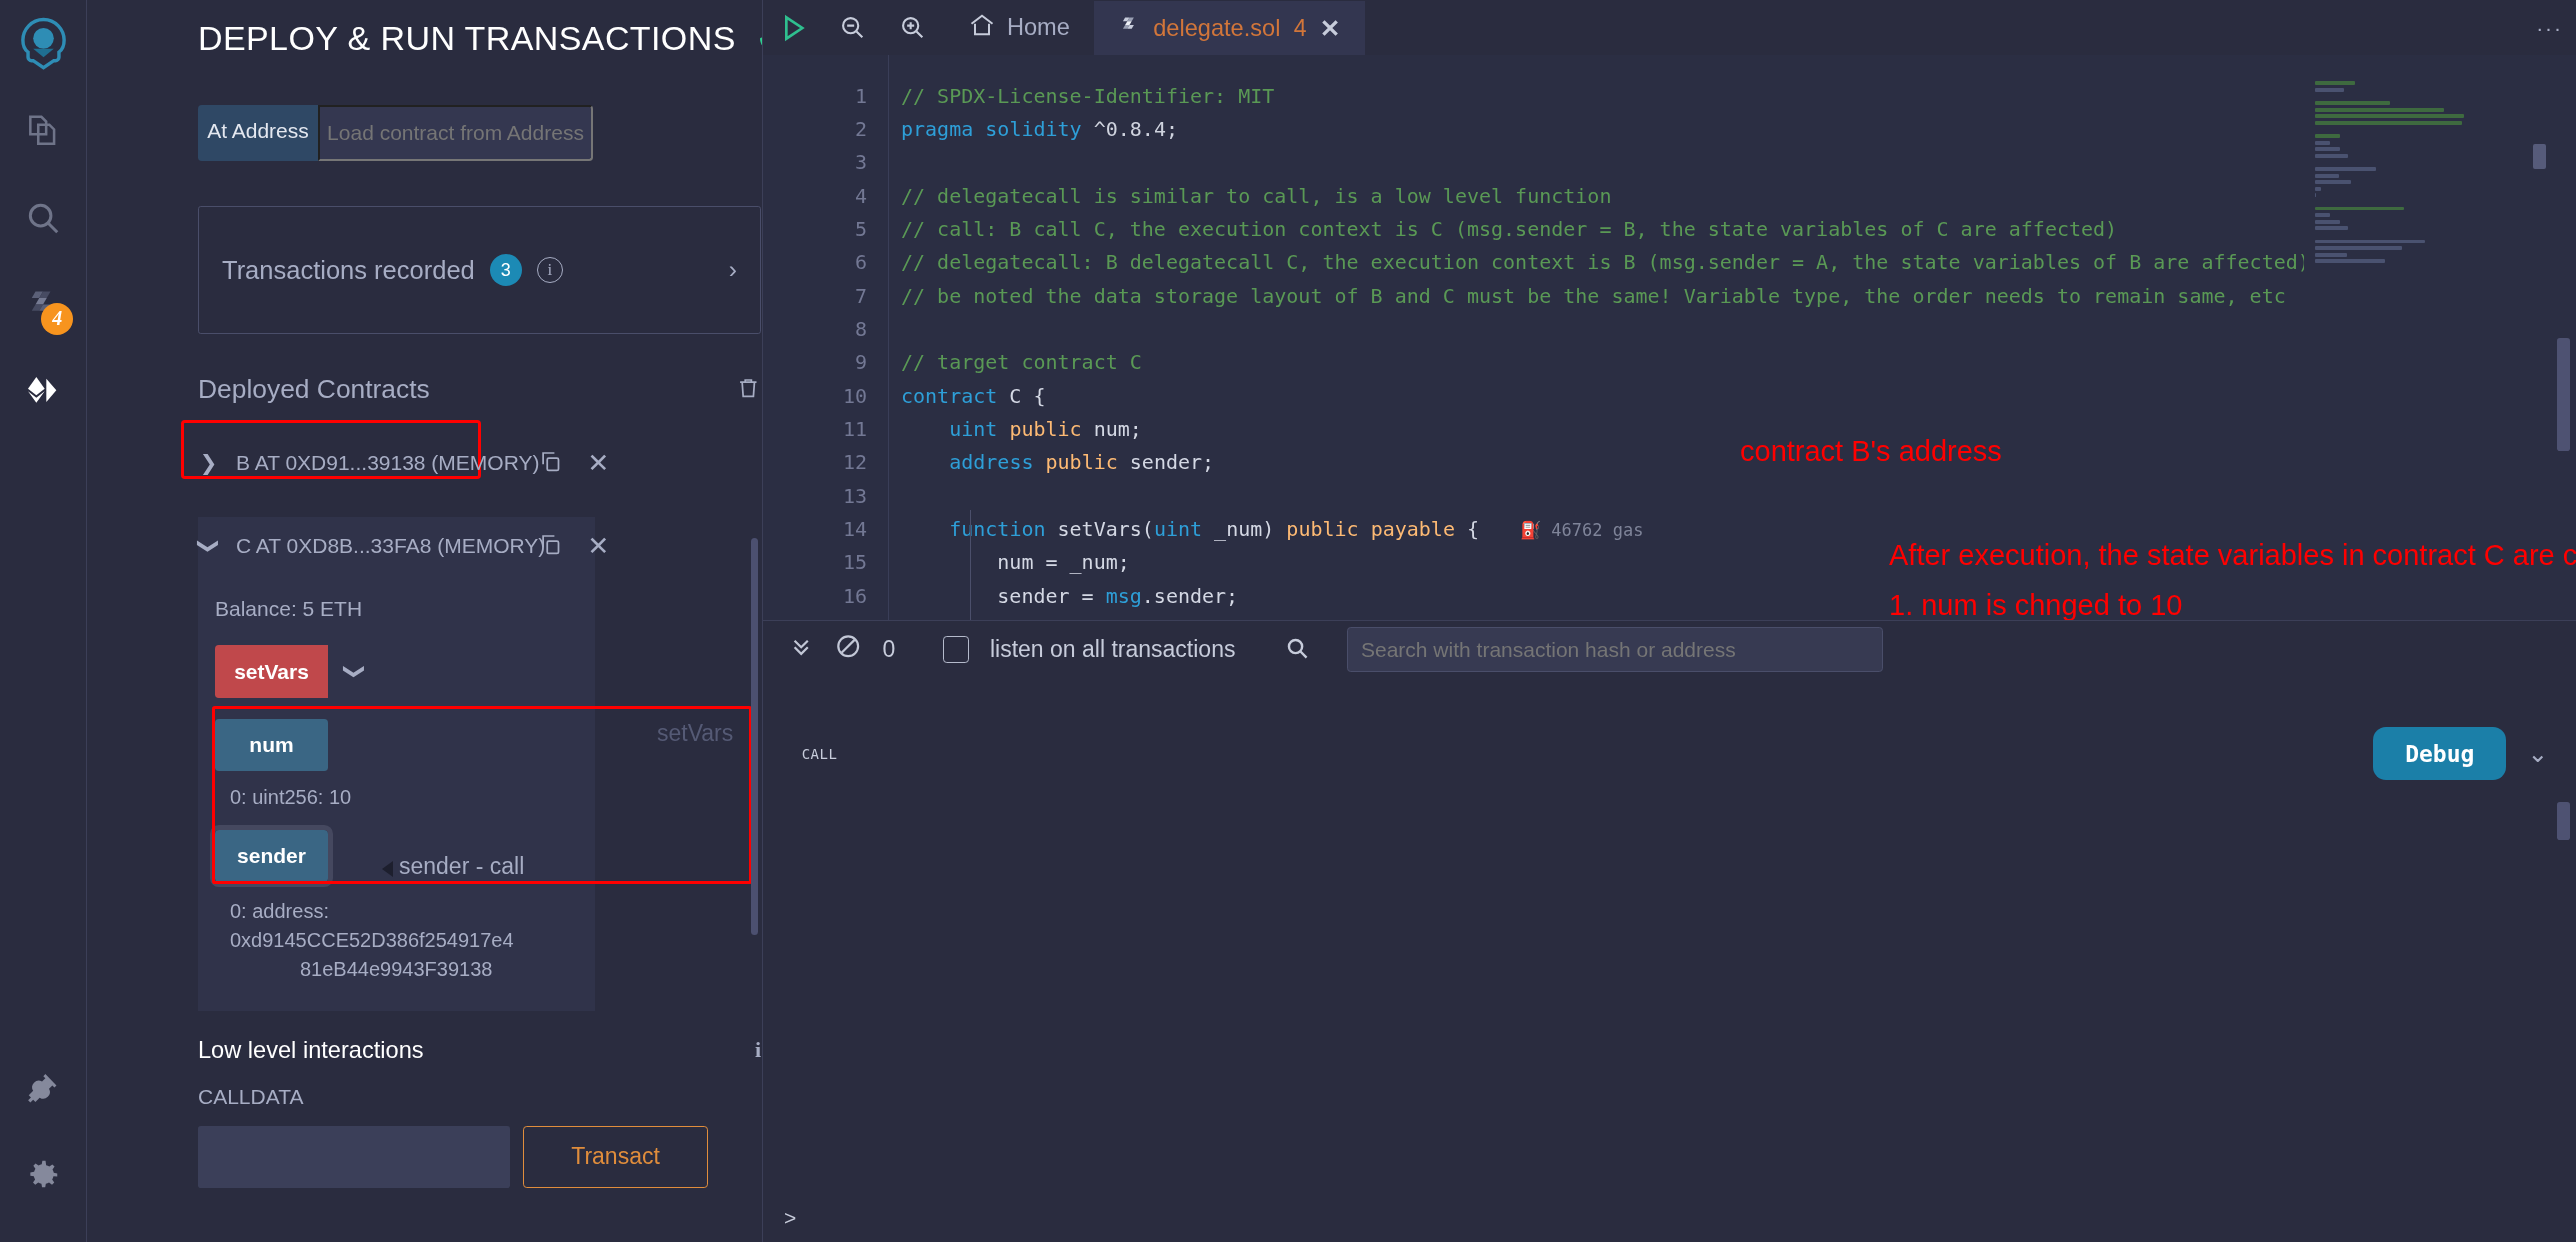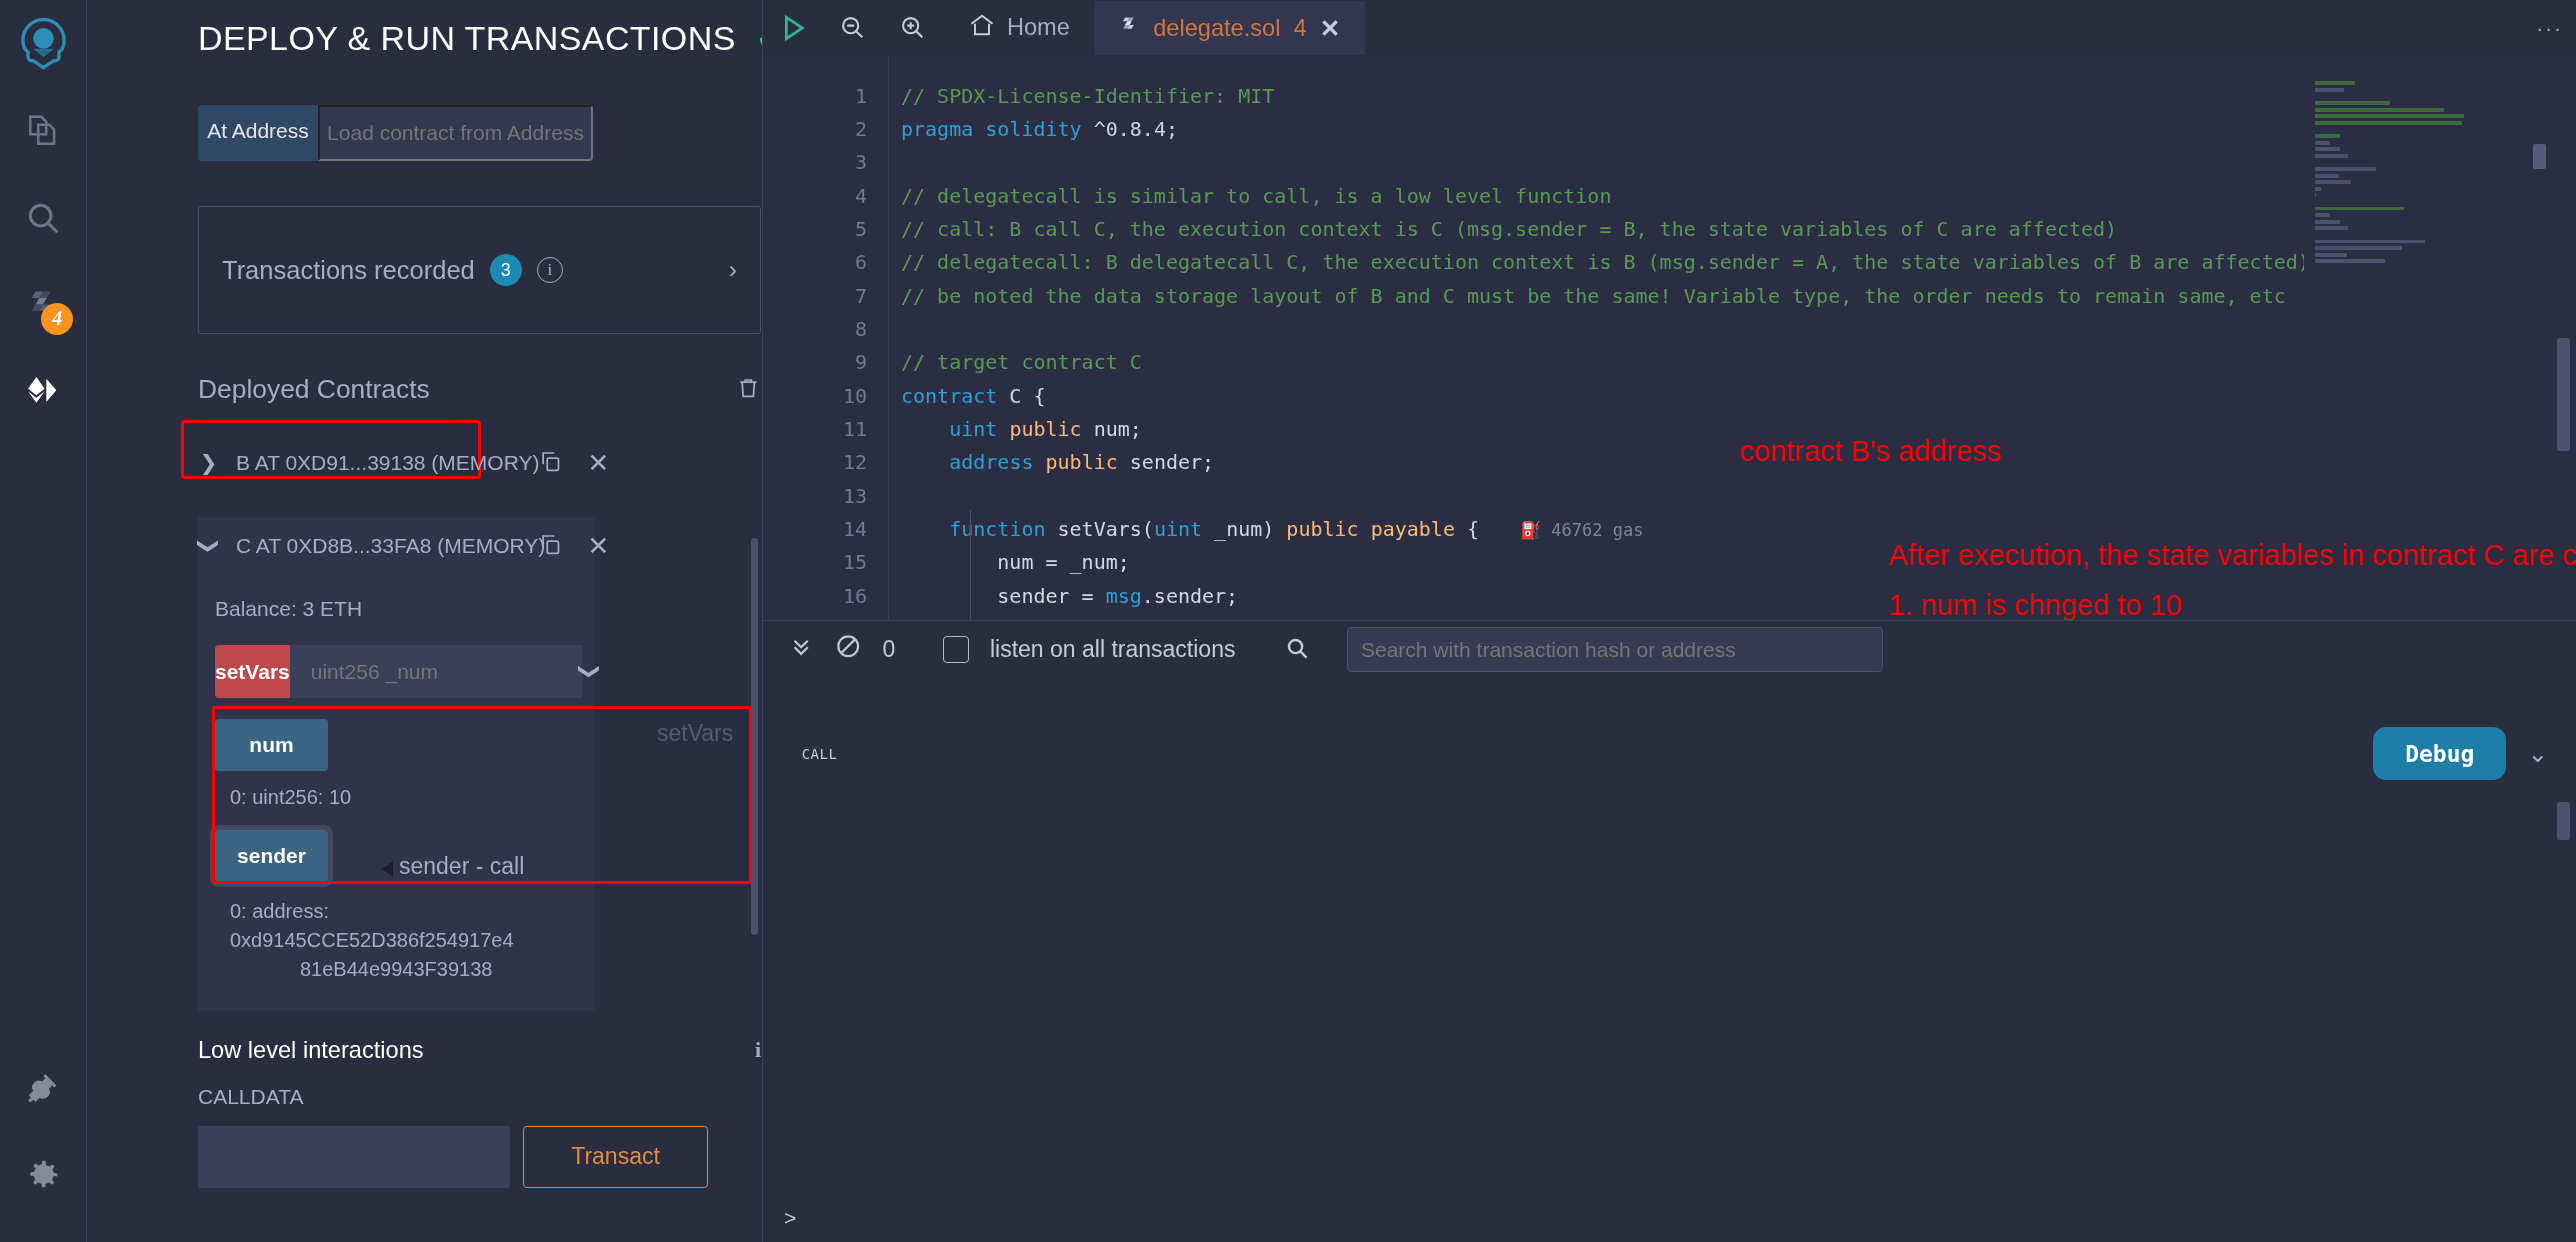--- a/index.html
+++ b/index.html
@@ -424,25 +424,24 @@
           <span class="cp-icon">
             <svg width="24.6" height="26.4" viewBox="0 0 24 24" fill="none" stroke="#a7adc4" stroke-width="1.7">
               <rect x="9" y="9" width="11" height="12" rx="1.5"></rect>
                 <path d="M5 15V4h11"></path>
             </svg>
           </span>
           <span class="x-icon">✕</span>
         </span>
       </div>
 
-      <div class="balance">Balance: 3 ETH</div>
+      <div class="balance">Balance: 5 ETH</div>
 
       <div class="fn-row">
         <div class="btn-setvars">setVars</div>
-        <input class="fn-input" placeholder="uint256 _num" style="">
         <span class="fn-caret" style="transform:rotate(90deg)">❯</span>
       </div>
 
       <div class="getter-btn">num</div>
       <div class="getter-val">0: uint256: 10</div>
 
       <div class="getter-btn sel">sender</div>
       <div class="addr-val">
         <span>0:  address: 0xd9145CCE52D386f254917e4</span>
         <span class="ind">81eB44e9943F39138</span>

